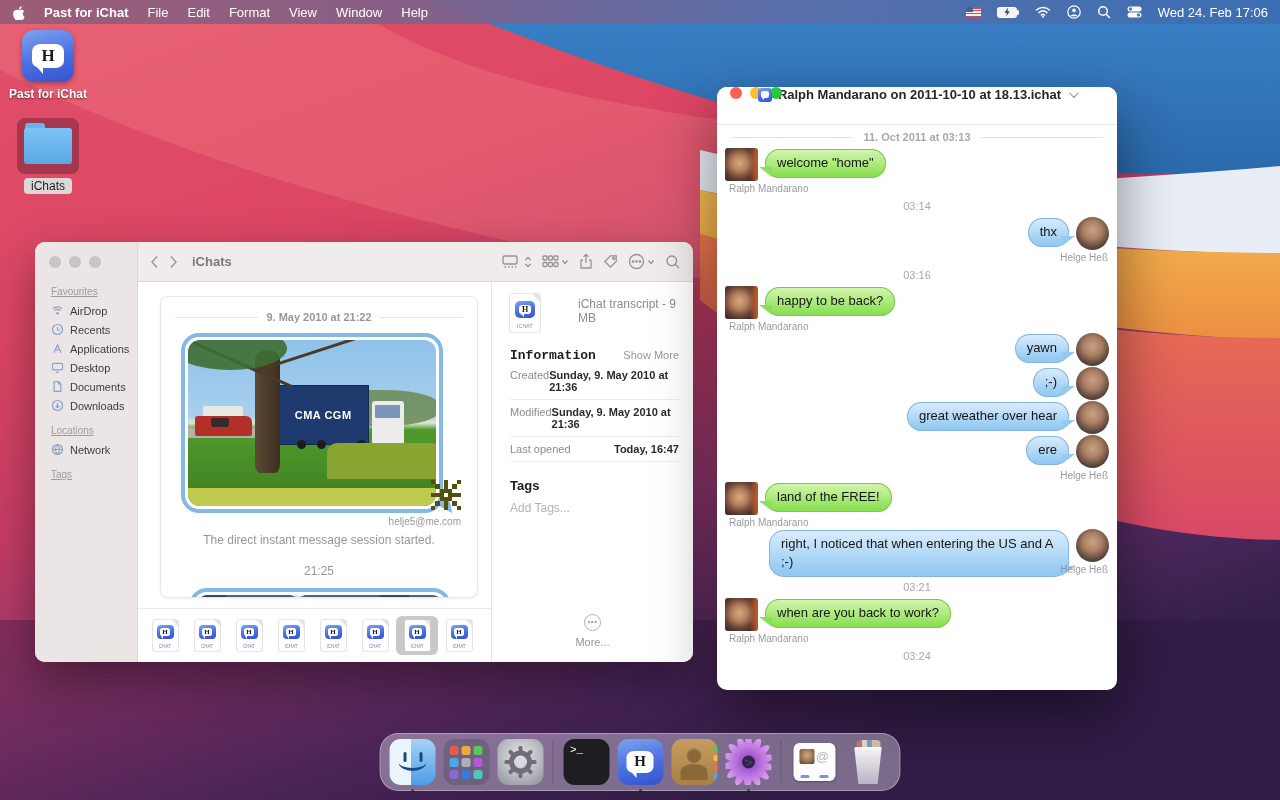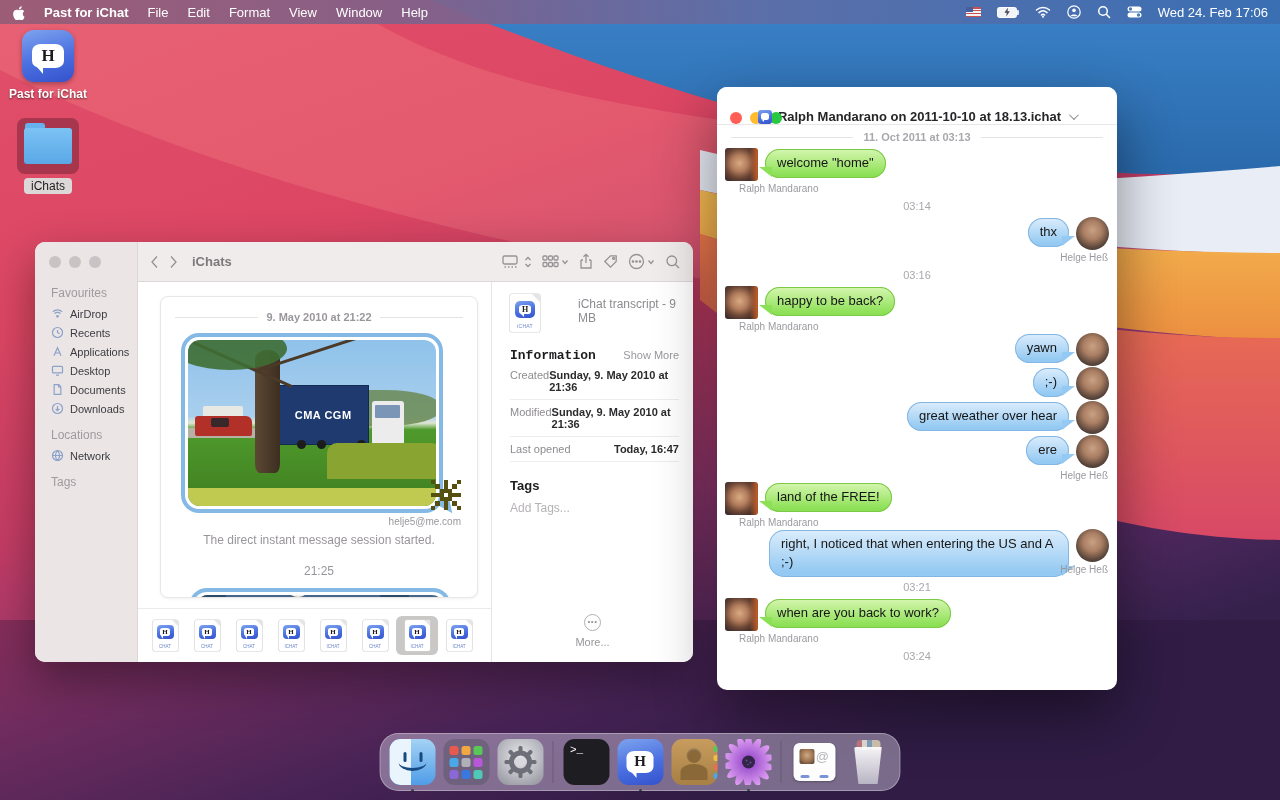--- a/index.html
+++ b/index.html
@@ -47,21 +47,21 @@
   
   .window { position:absolute; border-radius:10px; background:#fff; overflow:hidden; }
   .lights { display:flex; gap:8px; }
   .light { width:12px; height:12px; border-radius:50%; }
 
   
   .finder { left:35px; top:242px; width:658px; height:420px; box-shadow:0 18px 45px rgba(0,0,0,.38); z-index:10; }
   .fw-sidebar { position:absolute; left:0; top:0; bottom:0; width:103px; background:#ece5e6; border-right:1px solid #ddd6d8; padding:14px 0 0 14px; }
   .fw-sidebar .lights { margin-bottom:18px; }
   .finder .light { background:#c9c3c5; }
-  .sb-section { font-size:12px; color:#a09aa0; margin:10px 8px 4px 2px; }
+  .sb-section { font-size:10px; color:#a09aa0; margin:10px 8px 4px 2px;text-decoration:underline; }
   .sb-item { display:flex; align-items:center; gap:6px; font-size:11px; color:#3c3c40; padding:3px 2px; border-radius:5px; cursor:default; }
   .sb-item svg { flex:none; stroke:#8ba2c9; fill:none; stroke-width:1.3; }
   .fw-toolbar { position:absolute; left:103px; top:0; right:0; height:40px; background:#f1ecec; border-bottom:1px solid #ddd8d8;
     display:flex; align-items:center; padding:0 12px; gap:10px; }
   .fw-title { font-size:13px; font-weight:bold; color:#7d787b; margin-left:4px; }
   .tb-icon { color:#969194; display:flex; align-items:center; gap:2px; }
   .tb-icon svg { stroke:#969194; fill:none; stroke-width:1.3; }
   .tb-spacer { flex:1; }
   .fw-content { position:absolute; left:103px; top:40px; right:0; bottom:0; background:#fff; }
   .fw-divider { position:absolute; left:353px; top:0; bottom:0; width:1px; background:#e7e4e4; }
@@ -131,21 +131,21 @@
   .fs-item.selected { background:#cac7c7; }
   .mini-doc { position:relative; width:25px; height:31px; background:#fff; border-radius:2px; box-shadow:0 0 0 .6px #d2d0d0; }
   .mini-doc::before { content:""; position:absolute; top:0; right:0; border-style:solid; border-width:0 6px 6px 0; border-color:#fff #e6e4e4; }
   .mini-app { position:absolute; left:4px; top:5px; width:17px; height:14px; border-radius:4px; }
   .mini-app .h-bubble { font-size:7px; width:62%; height:56%; border-radius:30%; }
   .mini-app .h-bubble::after { border-width:0 2px 3px 0; bottom:-3px; }
   .mini-label { position:absolute; bottom:2px; width:100%; text-align:center; font-size:4.5px; color:#6b86c8; }
 
   
   .chat { left:717px; top:87px; width:400px; height:603px; box-shadow:0 24px 60px rgba(0,0,0,.45); z-index:20; }
-  .cw-titlebar { position:relative; height:38px; border-bottom:1px solid #e8e6e6; display:flex; align-items:flex-end; background:#fff; }
+  .cw-titlebar { position:relative; height:38px; border-bottom:1px solid #e8e6e6; display:flex; align-items:flex-start; background:#fff; }
   .cw-titlebar .lights { position:absolute; left:13px; }
   .cw-title-group { margin:0 auto; display:flex; align-items:center; gap:6px; }
   .proxy-doc { width:14px; height:14px; border-radius:3px; }
   .proxy-doc .h-bubble { width:60%; height:52%; border-radius:30%; font-size:6px; }
   .proxy-doc .h-bubble::after { border-width:0 2px 2px 0; bottom:-2px; }
   .cw-title { font-size:13px; font-weight:bold; color:#262628; }
   .chev-down { width:7px; height:7px; border-right:1.6px solid #8a8a8e; border-bottom:1.6px solid #8a8a8e; transform:rotate(45deg) translateY(-2px); margin-left:2px; }
   .cw-body { position:absolute; top:39px; left:0; right:0; bottom:0; display:flex; flex-direction:column; padding:0 6px; overflow:hidden; }
   .date-div { display:flex; align-items:center; gap:10px; height:22px; flex:none; padding:0 8px; }
   .date-div .line { flex:1; height:1px; background:#e5e3e5; }
@@ -161,21 +161,21 @@
     background:radial-gradient(circle at 50% 40%, #c8a184 0%, #aa7e62 36%, #5a463c 68%, #2e2724 100%); }
   .msg-row.left .avatar { margin-left:2px; }
   .msg-row.right { justify-content:flex-end; }
   .msg-row.right .avatar { margin-right:2px; }
   .bubble { position:relative; max-width:300px; margin:1px 7px 0; padding:5px 12px 6px; border-radius:15px; font-size:13px; color:#161616; line-height:1.4; }
   .bubble.green { background:linear-gradient(180deg,#d5f6b0 0%,#8ce055 90%); box-shadow:inset 0 0 0 1px #7cc847; }
   .bubble.green::after { content:""; position:absolute; left:-6px; bottom:1px; border-style:solid; border-width:0 13px 10px 0; border-color:transparent #8ce055 transparent transparent; }
   .bubble.blue { background:linear-gradient(180deg,#dcedfc 0%,#93c9f2 90%); box-shadow:inset 0 0 0 1px #82b6e4; }
   .bubble.blue::after { content:""; position:absolute; right:-6px; bottom:1px; border-style:solid; border-width:0 0 10px 13px; border-color:transparent transparent transparent #93c9f2; }
   .sender { position:absolute; top:35px; font-size:10px; color:#9b999e; }
-  .msg-row.left .sender { left:16px; }
+  .msg-row.left .sender { left:6px; }
   .msg-row.right .sender { right:3px; }
 
   
   .dock { position:absolute; left:50%; transform:translateX(-50%); bottom:9px; height:58px; display:flex; align-items:center; gap:7px;
     background:rgba(236,228,248,.40); border:1px solid rgba(255,255,255,.32); border-radius:19px; padding:0 8px; z-index:40; }
   .dock-item { position:relative; width:47px; height:47px; display:flex; align-items:center; justify-content:center; }
   .dock-item .icon48 { width:46px; height:46px; border-radius:11px; position:relative; overflow:hidden; }
   .run-dot { position:absolute; bottom:-6px; left:50%; transform:translateX(-50%); width:3px; height:3px; border-radius:50%; background:rgba(30,30,40,.7); }
   .dock-div { width:1px; height:42px; background:rgba(40,30,60,.25); margin:0 2px; }
   .ic-finder { background:linear-gradient(180deg,#a4d2f4 0%,#4f9de8 100%); }

